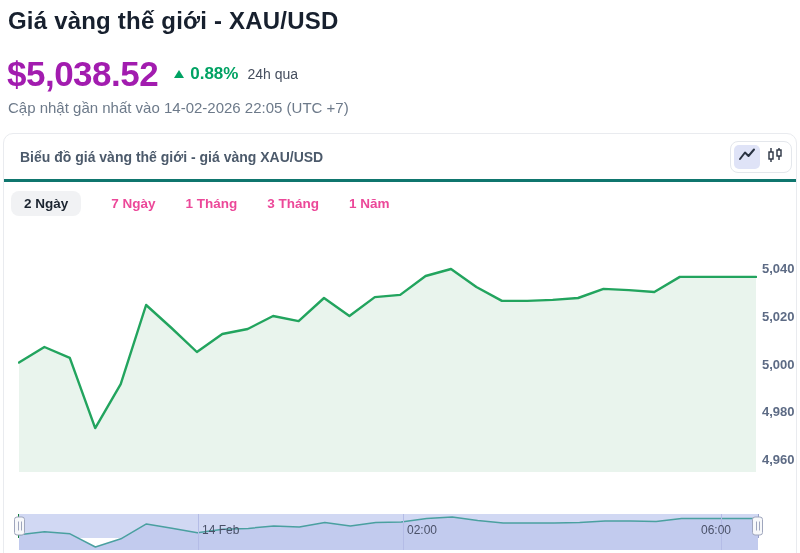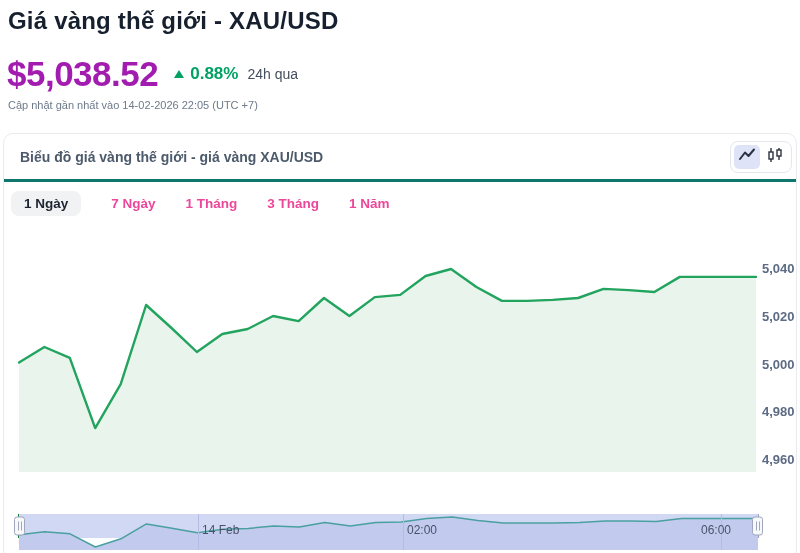--- a/index.html
+++ b/index.html
@@ -7,21 +7,21 @@
   .page{position:relative;width:800px;height:553px;}
 
   .page-title{margin:7px 0 0 8px;font-size:24px;font-weight:700;color:#17202e;letter-spacing:.2px;}
 
   .price-row{display:flex;align-items:center;margin:21px 0 0 7px;}
   .price-value{font-size:35px;font-weight:800;color:#a21caf;letter-spacing:-.5px;line-height:1;}
   .up-arrow{width:0;height:0;border-left:5px solid transparent;border-right:5px solid transparent;
     border-bottom:8px solid #00a263;margin:0 6px 0 16px;display:inline-block;}
   .price-change{font-size:17px;font-weight:700;color:#00a263;}
   .change-period{font-size:14px;font-weight:500;color:#454e5e;margin-left:9px;}
-  .updated-text{margin:8px 0 0 8px;font-size:11px;color:#6d7a8a;}
+  .updated-text{margin:8px 0 0 8px;font-size:15px;color:#6d7a8a;}
 
   .chart-card{position:absolute;left:3px;top:126px;width:794px;height:430px;background:#fff;
     border:1px solid #e9ebef;border-radius:10px;box-sizing:border-box;}
   .card-header{display:flex;align-items:center;justify-content:space-between;height:45px;
     padding:0 2px 0 16px;border-bottom:3px solid #0f766e;}
   .card-header-title{font-size:14px;font-weight:700;color:#4c5a6b;}
 
   .chart-type-toggle{display:flex;align-items:center;gap:2px;border:1px solid #e4e7ec;border-radius:8px;
     padding:3px;margin-right:2px;background:#fff;}
   .toggle-btn{width:26px;height:24px;display:flex;align-items:center;justify-content:center;
@@ -84,21 +84,21 @@
               <rect x="3" y="6" width="4" height="7" fill="#ffffff" stroke="#2a3342" stroke-width="1.4"></rect>
               <line x1="13" y1="2" x2="13" y2="14" stroke="#2a3342" stroke-width="1.4"></line>
               <rect x="11" y="4" width="4" height="6" fill="#ffffff" stroke="#2a3342" stroke-width="1.4"></rect>
             </svg>
           </span>
         </button>
       </div>
     </div>
 
     <div class="range-tabs">
-      <button class="range-tab active">1 Ngày</button>
+      <button class="range-tab active">2 Ngày</button>
       <button class="range-tab">7 Ngày</button>
       <button class="range-tab">1 Tháng</button>
       <button class="range-tab">3 Tháng</button>
       <button class="range-tab">1 Năm</button>
     </div>
 
     <div class="main-chart">
       <svg width="739" height="245" viewBox="0 0 739 245">
         <polygon id="area-path" points="1,245 1.0,135.6 26.4,120.0 51.8,130.8 77.2,201.1 102.7,157.2 128.1,78.0 153.5,101.0 178.9,125.0 204.3,107.0 229.7,102.0 255.1,89.0 280.6,94.1 306.0,71.0 331.4,89.0 356.8,70.1 382.2,67.9 407.6,49.0 433.0,42.0 458.4,60.0 483.9,73.9 509.3,73.9 534.7,72.9 560.1,71.0 585.5,61.9 610.9,63.1 636.3,65.0 661.8,49.9 687.2,49.9 712.6,49.9 738.0,49.9 738,245" fill="#e9f4ed"></polygon>
         <polyline id="line-path" points="1.0,135.6 26.4,120.0 51.8,130.8 77.2,201.1 102.7,157.2 128.1,78.0 153.5,101.0 178.9,125.0 204.3,107.0 229.7,102.0 255.1,89.0 280.6,94.1 306.0,71.0 331.4,89.0 356.8,70.1 382.2,67.9 407.6,49.0 433.0,42.0 458.4,60.0 483.9,73.9 509.3,73.9 534.7,72.9 560.1,71.0 585.5,61.9 610.9,63.1 636.3,65.0 661.8,49.9 687.2,49.9 712.6,49.9 738.0,49.9" fill="none" stroke="#22a45e" stroke-width="2.4" stroke-linejoin="round" stroke-linecap="round"></polyline>

